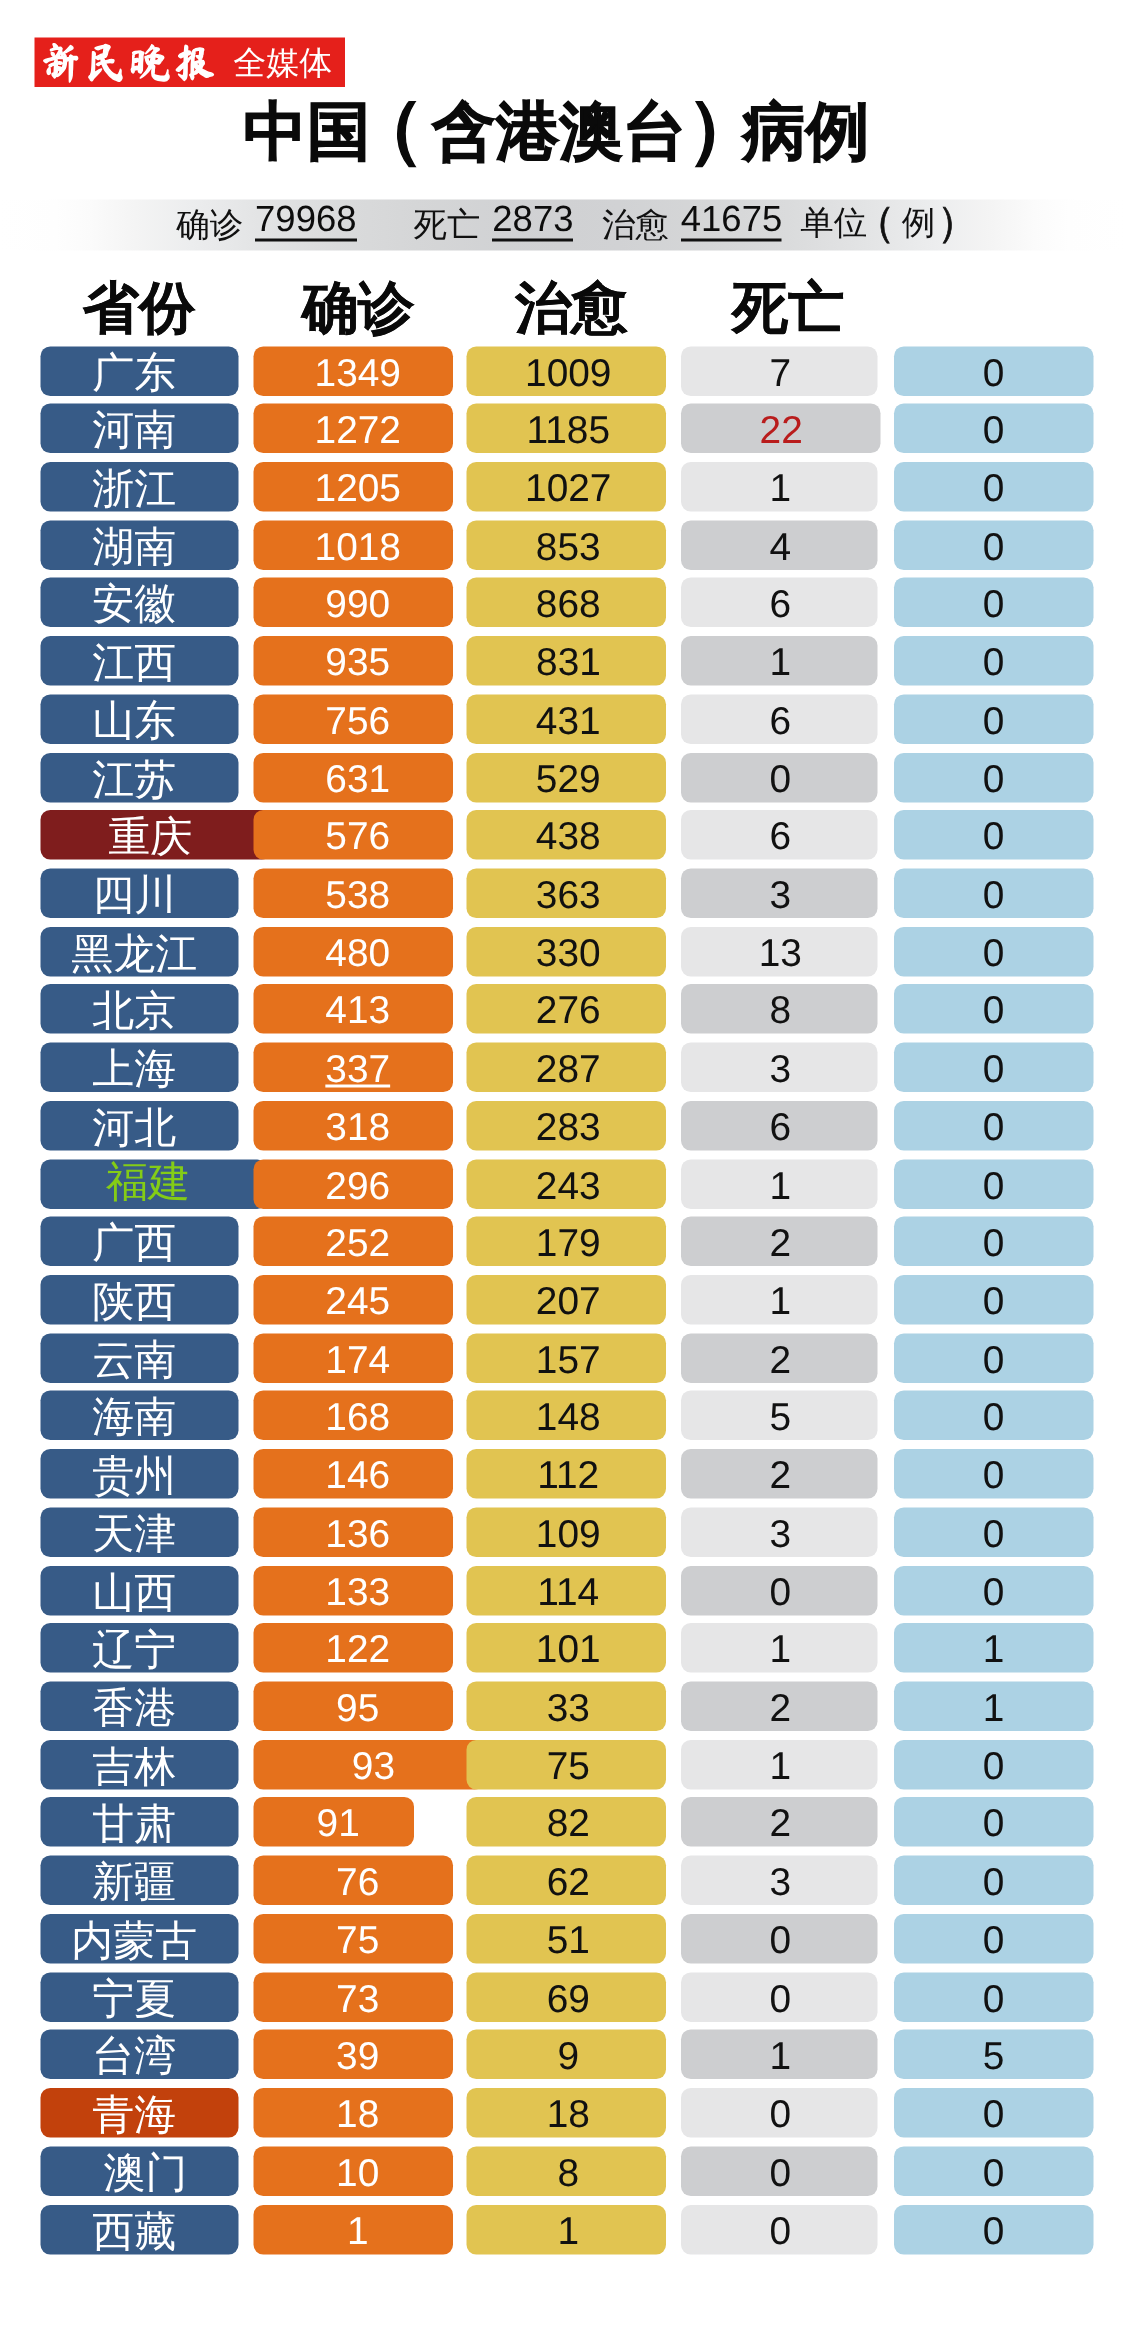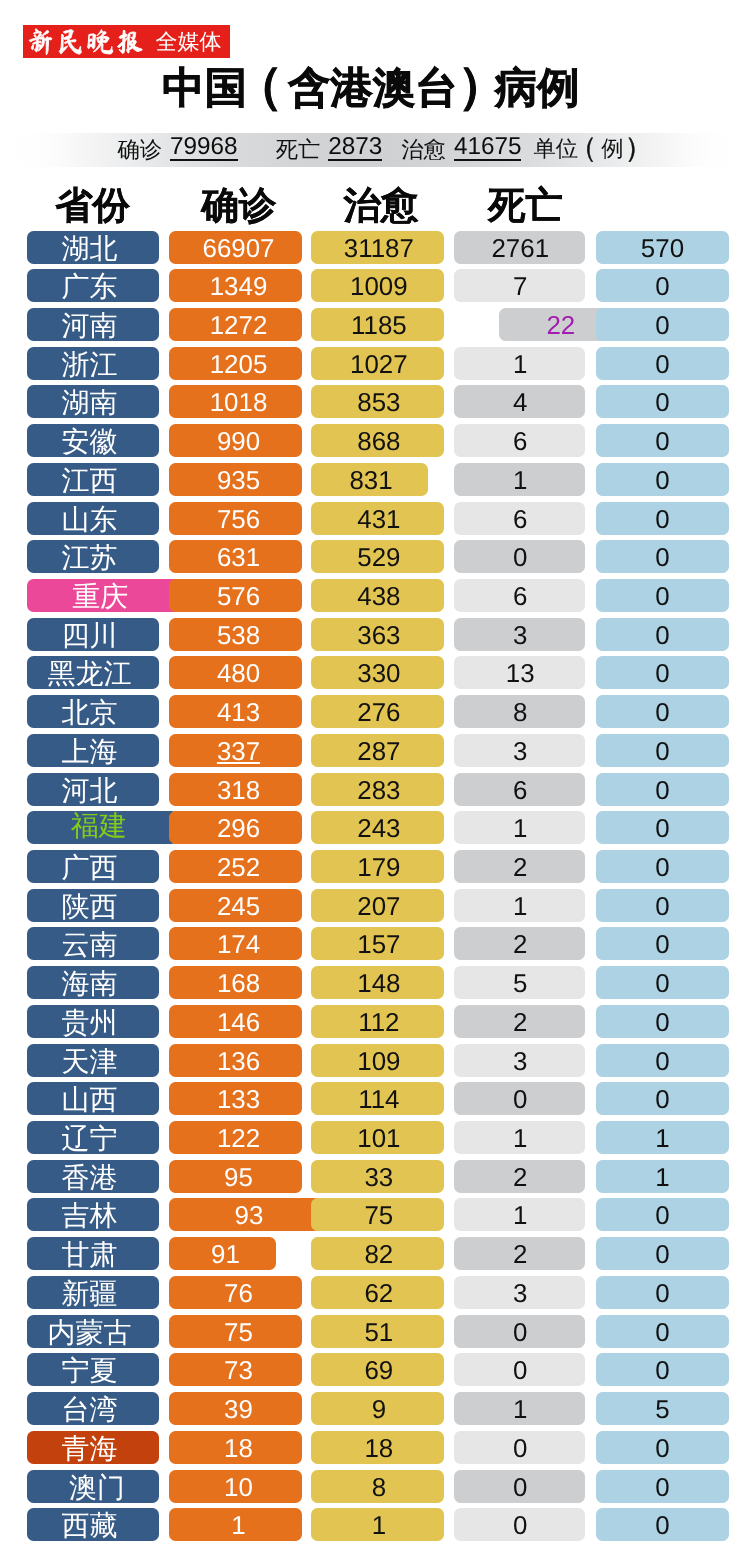--- a/index.html
+++ b/index.html
@@ -109,37 +109,20 @@
 
   <div class="thead">
       <div class="th" style="left: 26.3px; width: 132.6px;">省份</div>
       <div class="th" style="left: 172.4px; width: 133px;">确诊</div>
       <div class="th" style="left: 314.6px; width: 132.7px;">治愈</div>
       <div class="th" style="left: 459.5px; width: 131.9px;">死亡</div>
     </div>
   <div class="grid">
       <div class="row">
         <div class="cell" style="left: 26.7px; width: 132.6px; background: rgb(55, 91, 135); color: rgb(255, 255, 255);">
-          <span class="v" style="margin-left: -7px;">湖北</span>
-        </div>
-        <div class="cell num" style="left: 168.8px; width: 133px; background: rgb(229, 113, 28); color: rgb(255, 255, 255);">
-          <span class="v" style="margin-left: 6.4px;">66907</span>
-        </div>
-        <div class="cell num" style="left: 311px; width: 132.7px; background: rgb(225, 196, 81); color: rgb(17, 17, 17);">
-          <span class="v" style="margin-left: 3px;">31187</span>
-        </div>
-        <div class="cell num" style="left: 453.5px; width: 131.9px; background: rgb(205, 206, 208); color: rgb(17, 17, 17);">
-          <span class="v" style="margin-left: 1.6px;">2761</span>
-        </div>
-        <div class="cell num" style="left: 596.2px; width: 132.5px; background: rgb(172, 210, 228); color: rgb(17, 17, 17);">
-          <span class="v" style="margin-left: 0px;">570</span>
-        </div>
-      </div>
-      <div class="row">
-        <div class="cell" style="left: 26.7px; width: 132.6px; background: rgb(55, 91, 135); color: rgb(255, 255, 255);">
           <span class="v" style="margin-left: -7px;">广东</span>
         </div>
         <div class="cell num" style="left: 168.8px; width: 133px; background: rgb(229, 113, 28); color: rgb(255, 255, 255);">
           <span class="v" style="margin-left: 6.4px;">1349</span>
         </div>
         <div class="cell num" style="left: 311px; width: 132.7px; background: rgb(225, 196, 81); color: rgb(17, 17, 17);">
           <span class="v" style="margin-left: 3px;">1009</span>
         </div>
         <div class="cell num" style="left: 453.5px; width: 131.9px; background: rgb(230, 230, 231); color: rgb(17, 17, 17);">
           <span class="v" style="margin-left: 1.6px;">7</span>
@@ -151,21 +134,21 @@
       <div class="row">
         <div class="cell" style="left: 26.7px; width: 132.6px; background: rgb(55, 91, 135); color: rgb(255, 255, 255);">
           <span class="v" style="margin-left: -7px;">河南</span>
         </div>
         <div class="cell num" style="left: 168.8px; width: 133px; background: rgb(229, 113, 28); color: rgb(255, 255, 255);">
           <span class="v" style="margin-left: 6.4px;">1272</span>
         </div>
         <div class="cell num" style="left: 311px; width: 132.7px; background: rgb(225, 196, 81); color: rgb(17, 17, 17);">
           <span class="v" style="margin-left: 3px;">1185</span>
         </div>
-        <div class="cell num" style="left: 453.5px; width: 123px; background: rgb(205, 206, 208); color: #a21caf; margin-left: 45px;">
+        <div class="cell num" style="left: 453.5px; width: 133px; background: rgb(205, 206, 208); color: #b91c1c;">
           <span class="v" style="margin-left: 1.6px;">22</span>
         </div>
         <div class="cell num" style="left: 596.2px; width: 132.5px; background: rgb(172, 210, 228); color: rgb(17, 17, 17);">
           <span class="v" style="margin-left: 0px;">0</span>
         </div>
       </div>
       <div class="row">
         <div class="cell" style="left: 26.7px; width: 132.6px; background: rgb(55, 91, 135); color: rgb(255, 255, 255);">
           <span class="v" style="margin-left: -7px;">浙江</span>
         </div>
@@ -216,21 +199,21 @@
           <span class="v" style="margin-left: 0px;">0</span>
         </div>
       </div>
       <div class="row">
         <div class="cell" style="left: 26.7px; width: 132.6px; background: rgb(55, 91, 135); color: rgb(255, 255, 255);">
           <span class="v" style="margin-left: -7px;">江西</span>
         </div>
         <div class="cell num" style="left: 168.8px; width: 133px; background: rgb(229, 113, 28); color: rgb(255, 255, 255);">
           <span class="v" style="margin-left: 6.4px;">935</span>
         </div>
-        <div class="cell num" style="left: 311px; width: 117px; background: rgb(225, 196, 81); color: rgb(17, 17, 17);">
+        <div class="cell num" style="left: 311px; width: 133px; background: rgb(225, 196, 81); color: rgb(17, 17, 17);">
           <span class="v" style="margin-left: 3px;">831</span>
         </div>
         <div class="cell num" style="left: 453.5px; width: 131.9px; background: rgb(205, 206, 208); color: rgb(17, 17, 17);">
           <span class="v" style="margin-left: 1.6px;">1</span>
         </div>
         <div class="cell num" style="left: 596.2px; width: 132.5px; background: rgb(172, 210, 228); color: rgb(17, 17, 17);">
           <span class="v" style="margin-left: 0px;">0</span>
         </div>
       </div>
       <div class="row">
@@ -261,21 +244,21 @@
           <span class="v" style="margin-left: 3px;">529</span>
         </div>
         <div class="cell num" style="left: 453.5px; width: 131.9px; background: rgb(205, 206, 208); color: rgb(17, 17, 17);">
           <span class="v" style="margin-left: 1.6px;">0</span>
         </div>
         <div class="cell num" style="left: 596.2px; width: 132.5px; background: rgb(172, 210, 228); color: rgb(17, 17, 17);">
           <span class="v" style="margin-left: 0px;">0</span>
         </div>
       </div>
       <div class="row">
-        <div class="cell" style="left: 26.7px; width: 154px; background: #ec4899; color: rgb(255, 255, 255); text-align: center;">
+        <div class="cell" style="left: 26.7px; width: 154px; background: #7f1d1d; color: rgb(255, 255, 255); text-align: center;">
           <span class="v" style="margin-left: -7px;">重庆</span>
         </div>
         <div class="cell num" style="left: 168.8px; width: 133px; background: rgb(229, 113, 28); color: rgb(255, 255, 255);">
           <span class="v" style="margin-left: 6.4px;">576</span>
         </div>
         <div class="cell num" style="left: 311px; width: 132.7px; background: rgb(225, 196, 81); color: rgb(17, 17, 17);">
           <span class="v" style="margin-left: 3px;">438</span>
         </div>
         <div class="cell num" style="left: 453.5px; width: 131.9px; background: rgb(230, 230, 231); color: rgb(17, 17, 17);">
           <span class="v" style="margin-left: 1.6px;">6</span>

